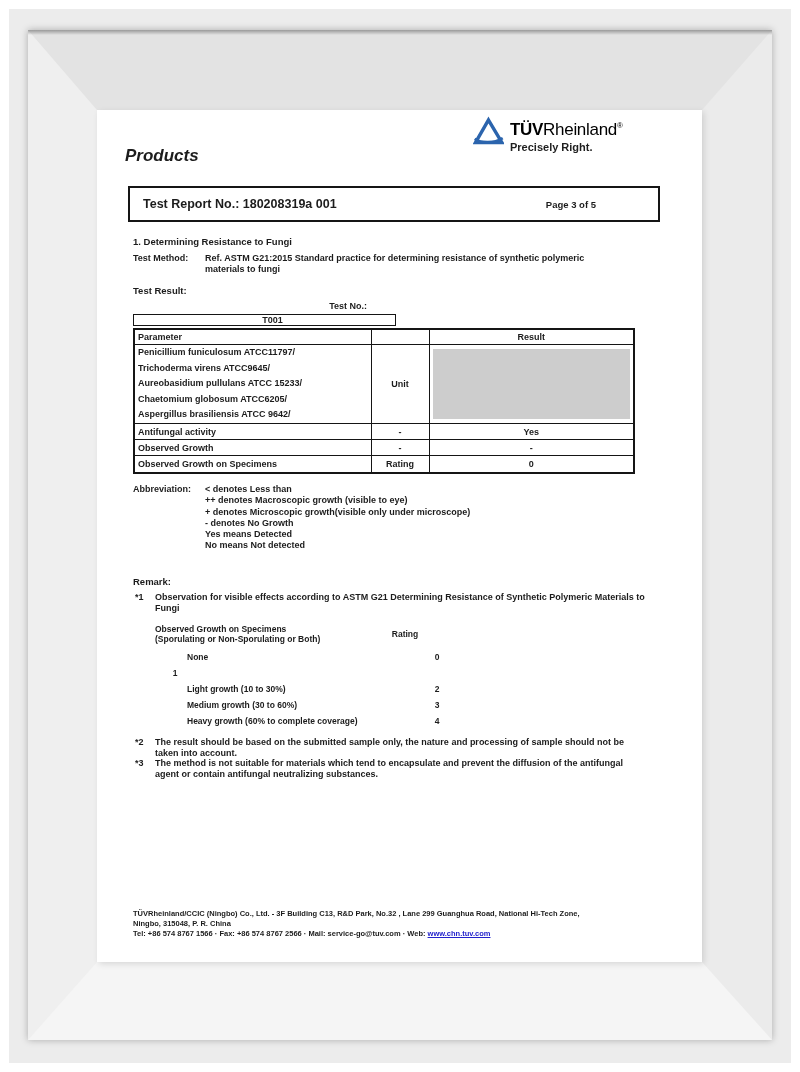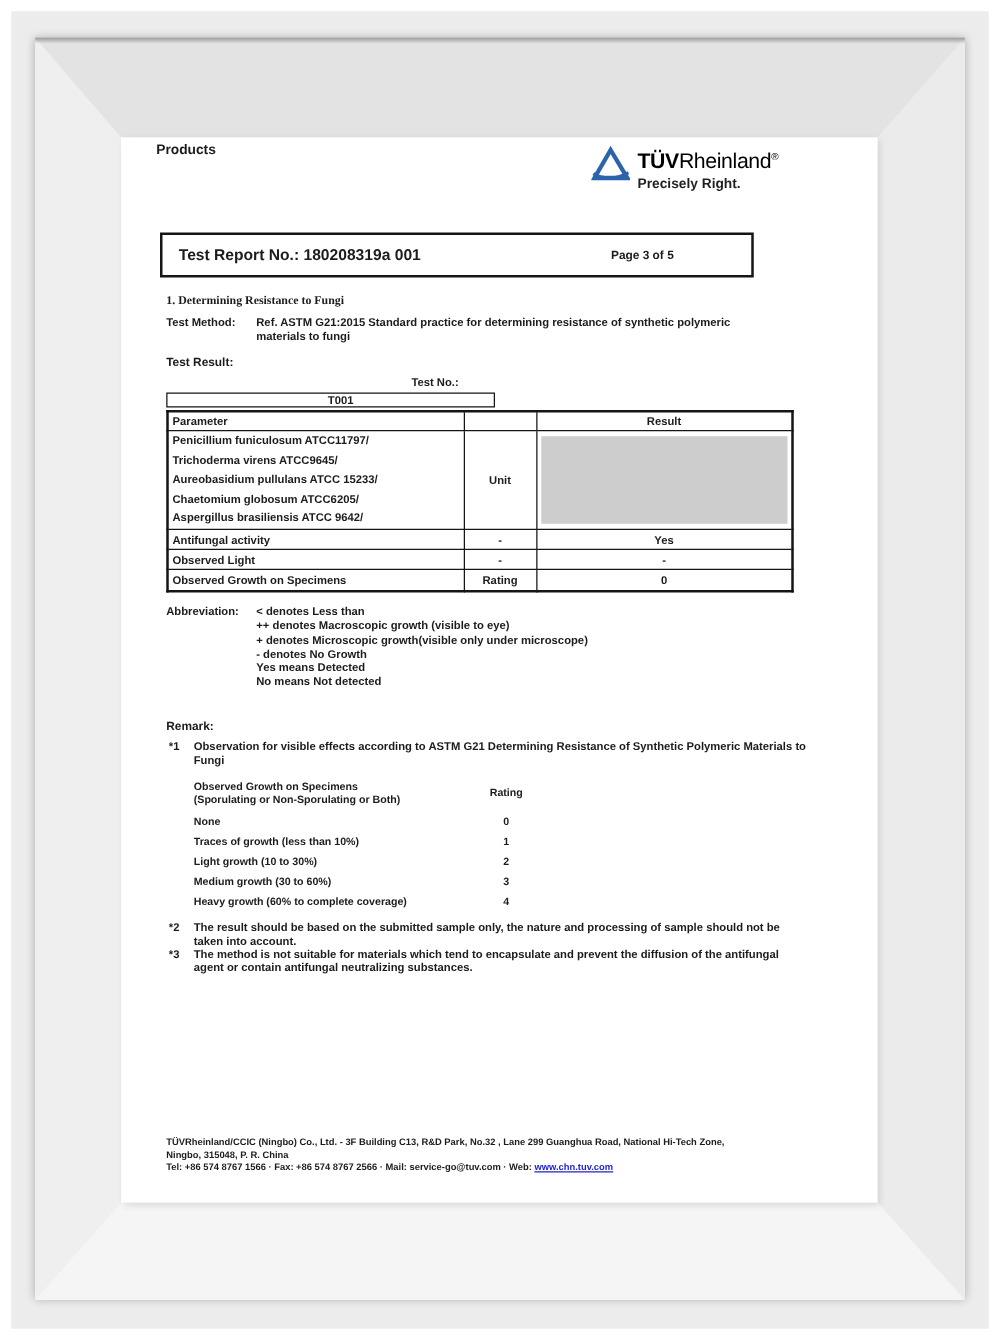--- a/index.html
+++ b/index.html
@@ -12,37 +12,37 @@
        border-style:solid;border-width:80px 70px 78px 69px;
        border-color:#e3e3e3 #ebebeb #f5f5f5 #efefef;background:#fff;
        box-shadow:0 0 7px rgba(0,0,0,0.28);box-sizing:border-box;}
   .mat-top-shadow{position:absolute;left:28px;right:28px;top:30px;height:5px;
        background:linear-gradient(to bottom,rgba(0,0,0,0.32),rgba(0,0,0,0));z-index:2;}
 
   
   .page{position:absolute;left:97px;top:110px;width:605px;height:852px;background:#fff;
         color:#1c1c1c;z-index:3;box-shadow:2px 2px 6px rgba(0,0,0,0.12);font-weight:700;}
 
-  .products{position:absolute;left:28px;top:4px;font-size:11px;}
+  .products{position:absolute;left:28px;top:36px;font-size:17px;font-style:italic;}
 
   .logo{position:absolute;left:376px;top:6px;display:flex;align-items:flex-start;}
   .logo svg{width:31px;height:33px;}
   .logo-textwrap{margin-left:6px;}
   .logo-name{font-size:17px;letter-spacing:-0.3px;color:#000000;line-height:19px;font-weight:400;}
   .logo-name .tuv{font-weight:700;}
   .logo-name sup{font-size:8px;}
   .tagline{font-size:11px;color:#1f1f1f;margin-top:2px;}
 
-  .report-box{position:absolute;left:31px;top:76px;width:475px;height:36px;
+  .report-box{position:absolute;left:31px;top:76px;width:532px;height:36px;
        border:2px solid #151515;box-sizing:border-box;display:flex;align-items:center;
        justify-content:space-between;padding:0 62px 0 13px;}
   .report-title{font-size:12.5px;}
   .report-page{font-size:9.5px;}
 
-  .sec-heading{position:absolute;left:36px;top:126px;font-size:9.5px;font-family:Liberation Serif, serif;}
+  .sec-heading{position:absolute;left:36px;top:126px;font-size:9.5px;}
   .tm-label{position:absolute;left:36px;top:143px;font-size:9px;}
   .tm-text{position:absolute;left:108px;top:143px;width:408px;font-size:9px;line-height:11px;}
   .tr-label{position:absolute;left:36px;top:175px;font-size:9.5px;}
 
   .sample{position:absolute;left:36px;top:189px;width:500px;}
   .srow{display:flex;height:15px;flex-direction:column;}
   .srow + .srow{margin-top:-1.5px;}
   .slabel{width:234px;text-align:right;font-size:9px;line-height:15px;padding-right:3px;}
   .sval{width:263px;box-sizing:border-box;border:1.5px solid #151515;font-size:9px;
         display:flex;align-items:center;justify-content:center;padding-left:16px;}
@@ -68,21 +68,21 @@
   .m1,.t1{top:482px;}
   .m2,.t2{top:627px;}
   .m3,.t3{top:648px;}
 
   .rating-table{position:absolute;left:58px;top:514px;width:330px;font-size:8.5px;}
   .rt-header{display:flex;}
   .rt-h1{width:230px;line-height:10px;}
   .rt-h2{width:40px;text-align:center;align-self:center;}
   .rt-rows{margin-top:5px;}
   .rt-row{display:flex;height:16px;line-height:16px;}
-  .rt-label{width:230px;}
+  .rt-label{width:230px;margin-left:32px;}
   .rt-val{width:40px;text-align:center;}
 
   .footer{position:absolute;left:36px;top:799px;font-size:7.5px;line-height:9.8px;color:#1c1c1c;}
   .footer div{white-space:nowrap;}
   .weblink{color:#2222cc;text-decoration:underline;cursor:pointer;}
 </style>
 </head>
 <body>
 
 <div class="wall"></div>
@@ -145,21 +145,21 @@
       <td class="redcell">
         <div class="redacted"></div>
       </td>
     </tr>
     <tr class="vrow">
       <td>Antifungal activity</td>
       <td class="c">-</td>
       <td class="c">Yes</td>
     </tr>
     <tr class="vrow">
-      <td>Observed Light</td>
+      <td>Observed Growth</td>
       <td class="c">-</td>
       <td class="c">-</td>
     </tr>
     <tr class="vrow vrow-last">
       <td>Observed Growth on Specimens</td>
       <td class="c">Rating</td>
       <td class="c">0</td>
     </tr>
   </tbody>
     </table>
@@ -186,21 +186,20 @@
         <div>(Sporulating or Non-Sporulating or Both)</div>
       </div>
       <div class="rt-h2">Rating</div>
     </div>
     <div class="rt-rows">
       <div class="rt-row">
         <div class="rt-label">None</div>
         <div class="rt-val">0</div>
       </div>
       <div class="rt-row">
-        <div class="rt-label">Traces of growth (less than 10%)</div>
         <div class="rt-val">1</div>
       </div>
       <div class="rt-row">
         <div class="rt-label">Light growth (10 to 30%)</div>
         <div class="rt-val">2</div>
       </div>
       <div class="rt-row">
         <div class="rt-label">Medium growth (30 to 60%)</div>
         <div class="rt-val">3</div>
       </div>

